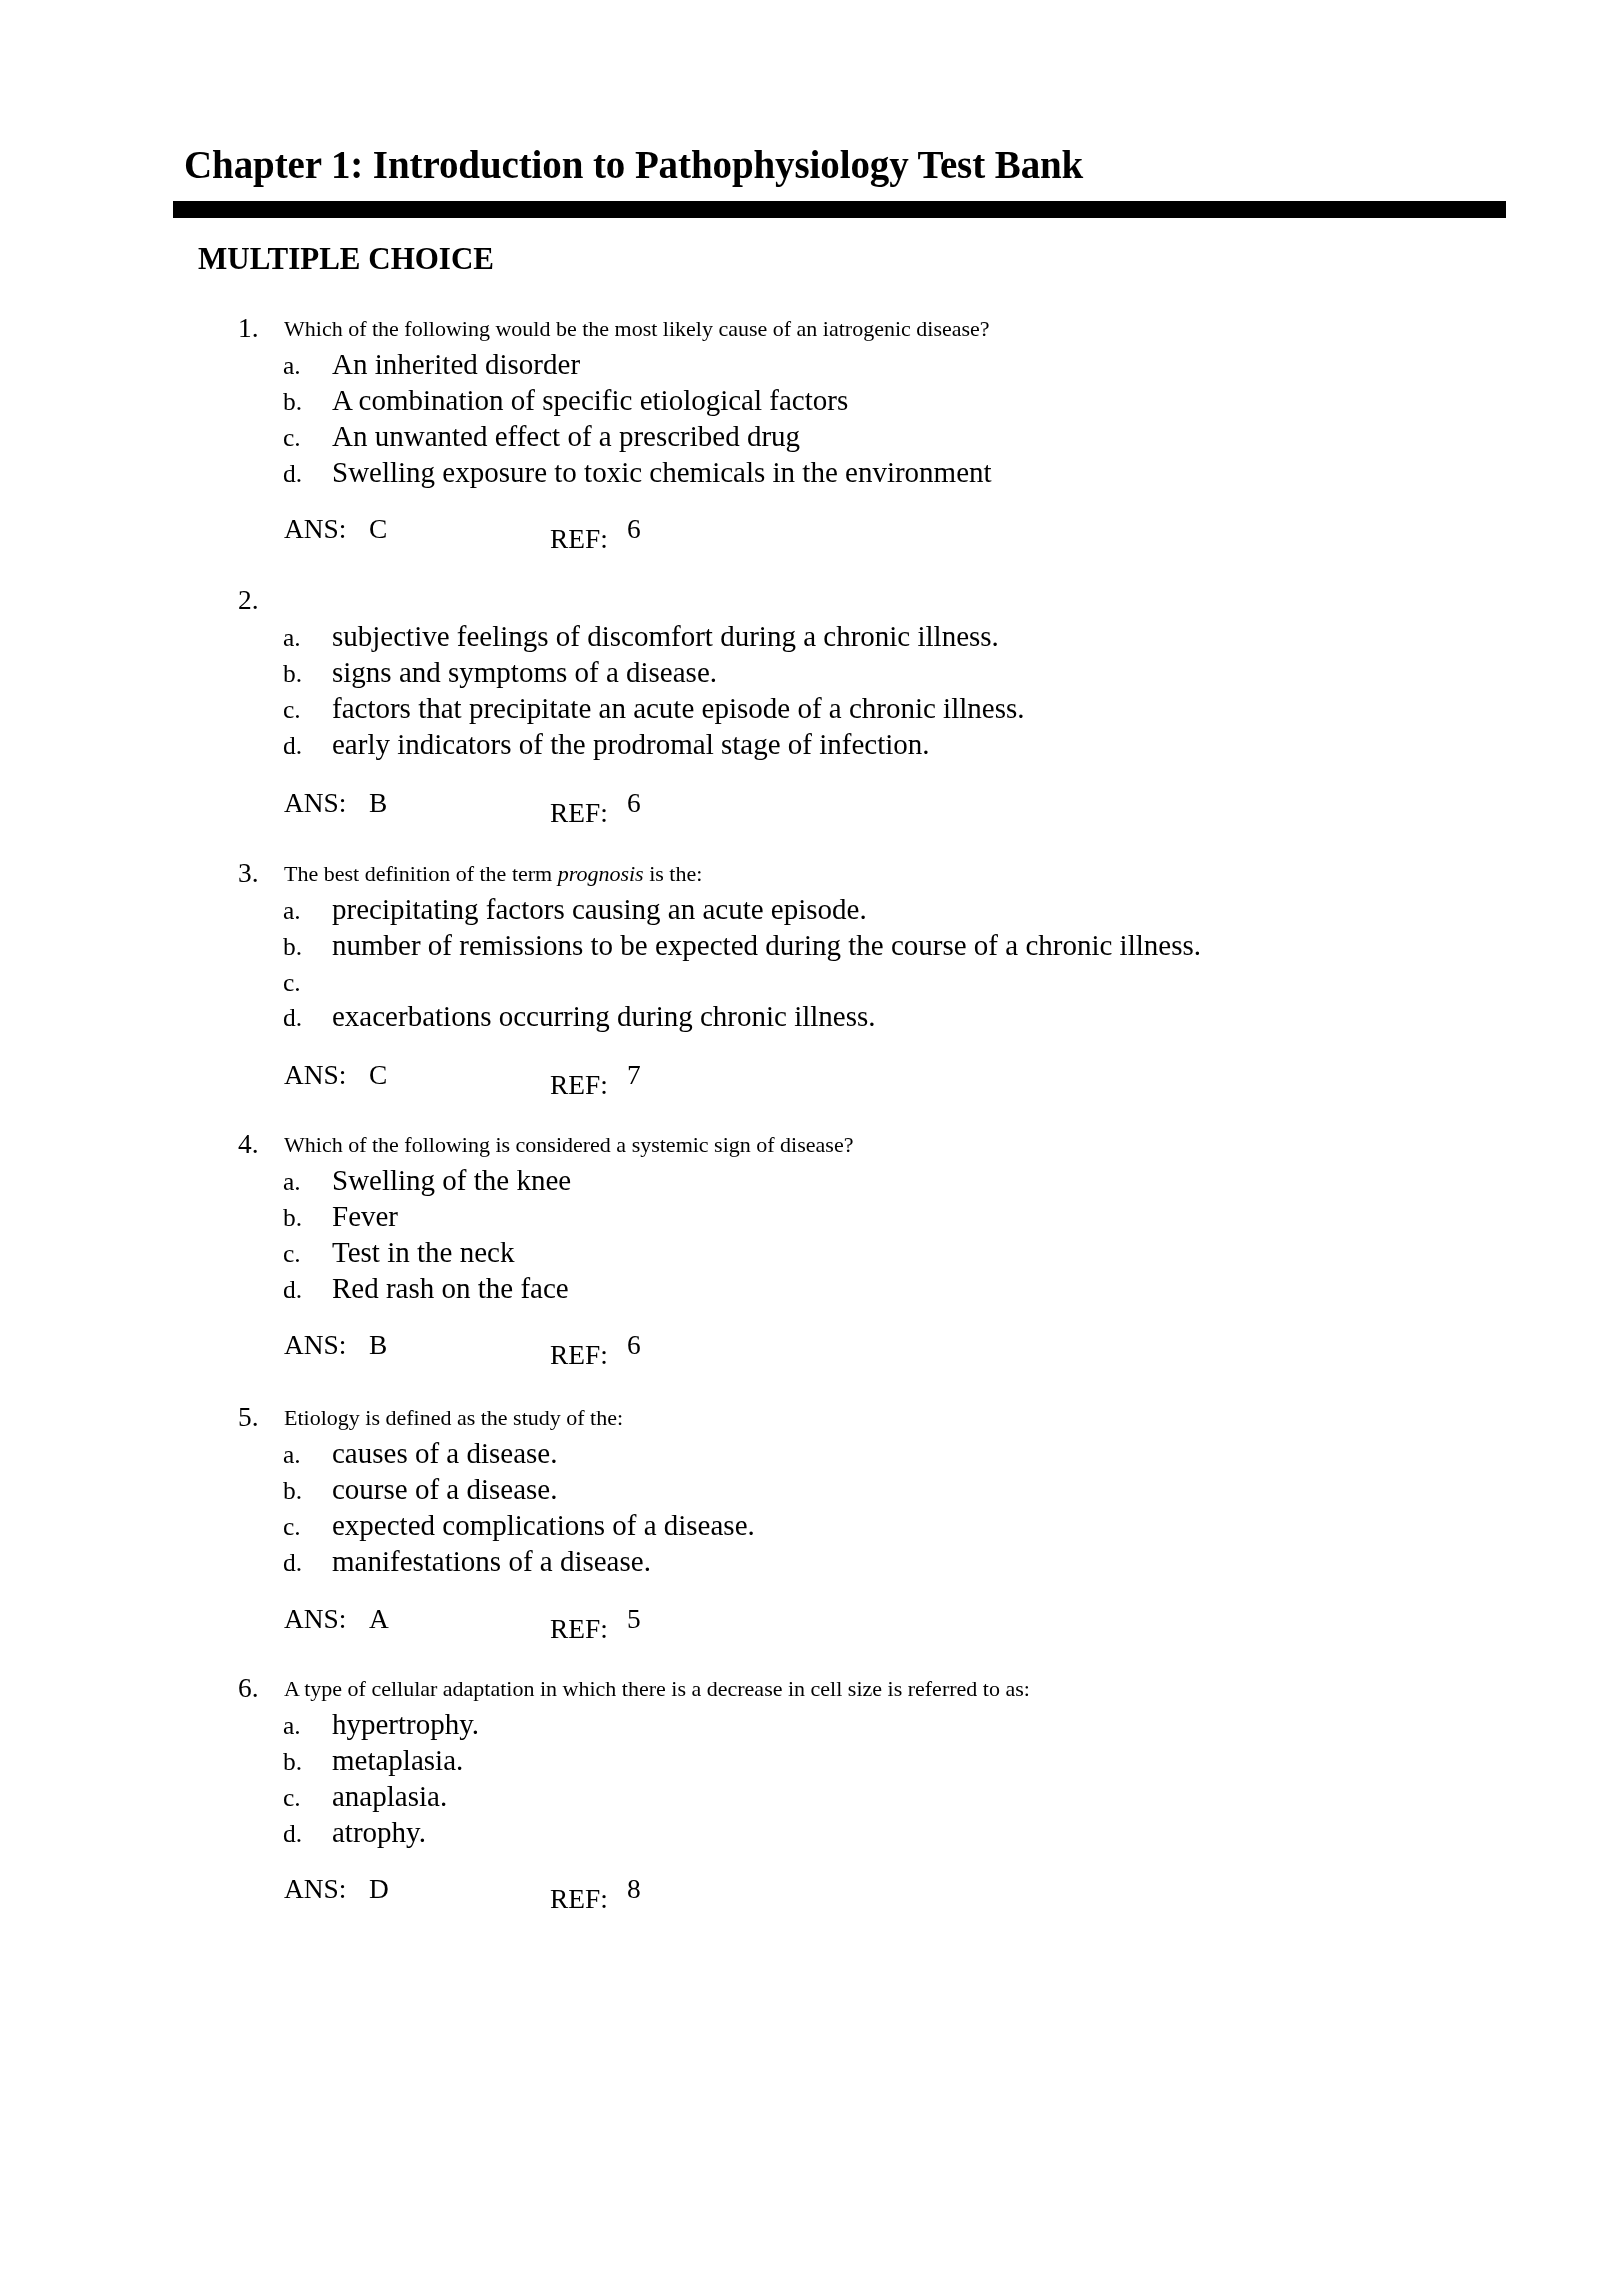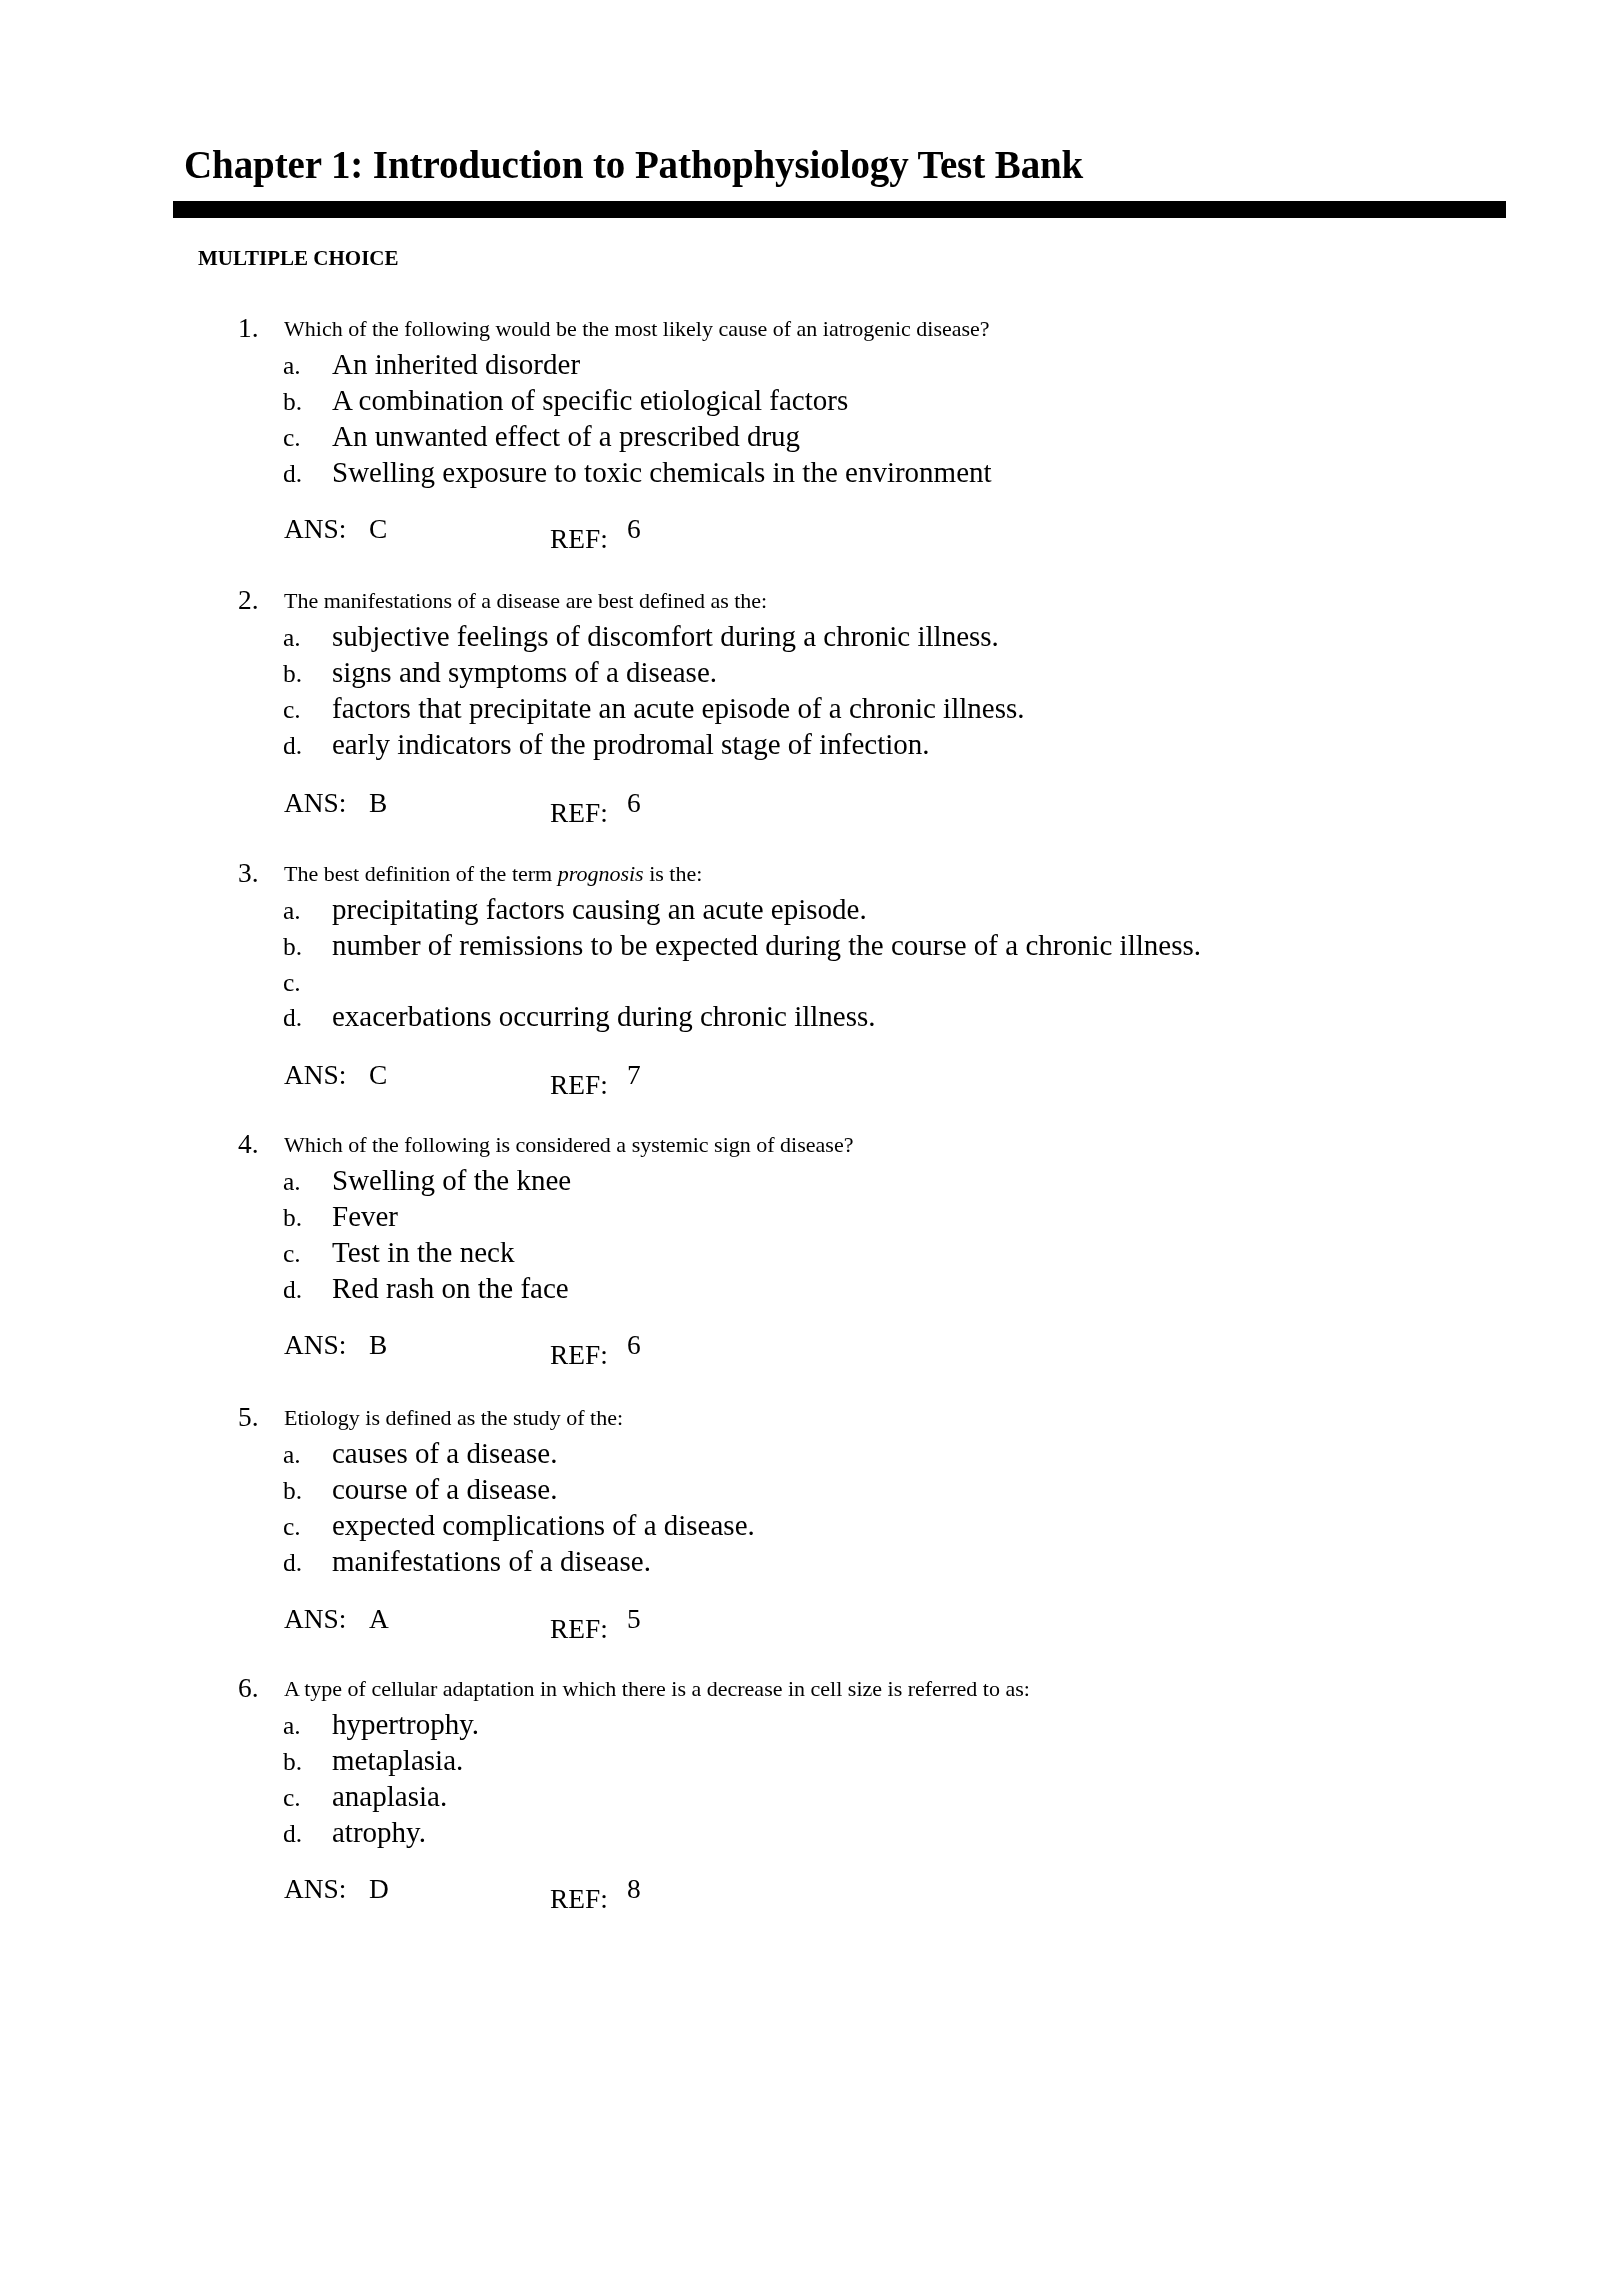--- a/index.html
+++ b/index.html
@@ -12,21 +12,21 @@
     font-size: 39px; line-height: 39px; font-weight: bold; white-space: nowrap;
     letter-spacing: -0.1px;
     text-align: center;
   }
   .rule {
     position: absolute; left: 173px; top: 201px; width: 1333px; height: 16.7px;
     background: #000000;
   }
   .section-heading {
     position: absolute; left: 198px; top: 245px;
-    font-size: 21px; line-height: 27.4px; font-weight: bold; white-space: nowrap;
+    font-size: 31px; line-height: 27.4px; font-weight: bold; white-space: nowrap;
   }
   .question { position: absolute; left: 0; width: 1623px; height: 255px; }
   .q-num {
     position: absolute; left: 238px; top: 0; font-size: 27.4px; line-height: 29px; white-space: nowrap;
   }
   .q-text {
     position: absolute; left: 284px; top: 0; font-size: 22px; line-height: 29px; white-space: nowrap;
   }
   .q-text em { font-style: italic; }
   .opt { position: absolute; left: 0; height: 29px; width: 1623px; }
@@ -71,21 +71,20 @@
   <div class="ans-row" style="top:201px;">
     <span class="ans-label">ANS:</span>
     <span class="ans-value">C</span>
     <span class="ref-label">REF:</span>
     <span class="ref-value">6</span>
   </div>
 </div>
 
 <div class="question" style="top:586px;">
   <span class="q-num">2.</span>
-  <span class="q-text">The manifestations of a disease are best defined as the:</span>
   <div class="opt" style="top:36px;">
     <span class="opt-letter">a.</span>
     <span class="opt-text">subjective feelings of discomfort during a chronic illness.</span>
   </div>
   <div class="opt" style="top:72px;">
     <span class="opt-letter">b.</span>
     <span class="opt-text">signs and symptoms of a disease.</span>
   </div>
   <div class="opt" style="top:108px;">
     <span class="opt-letter">c.</span>

